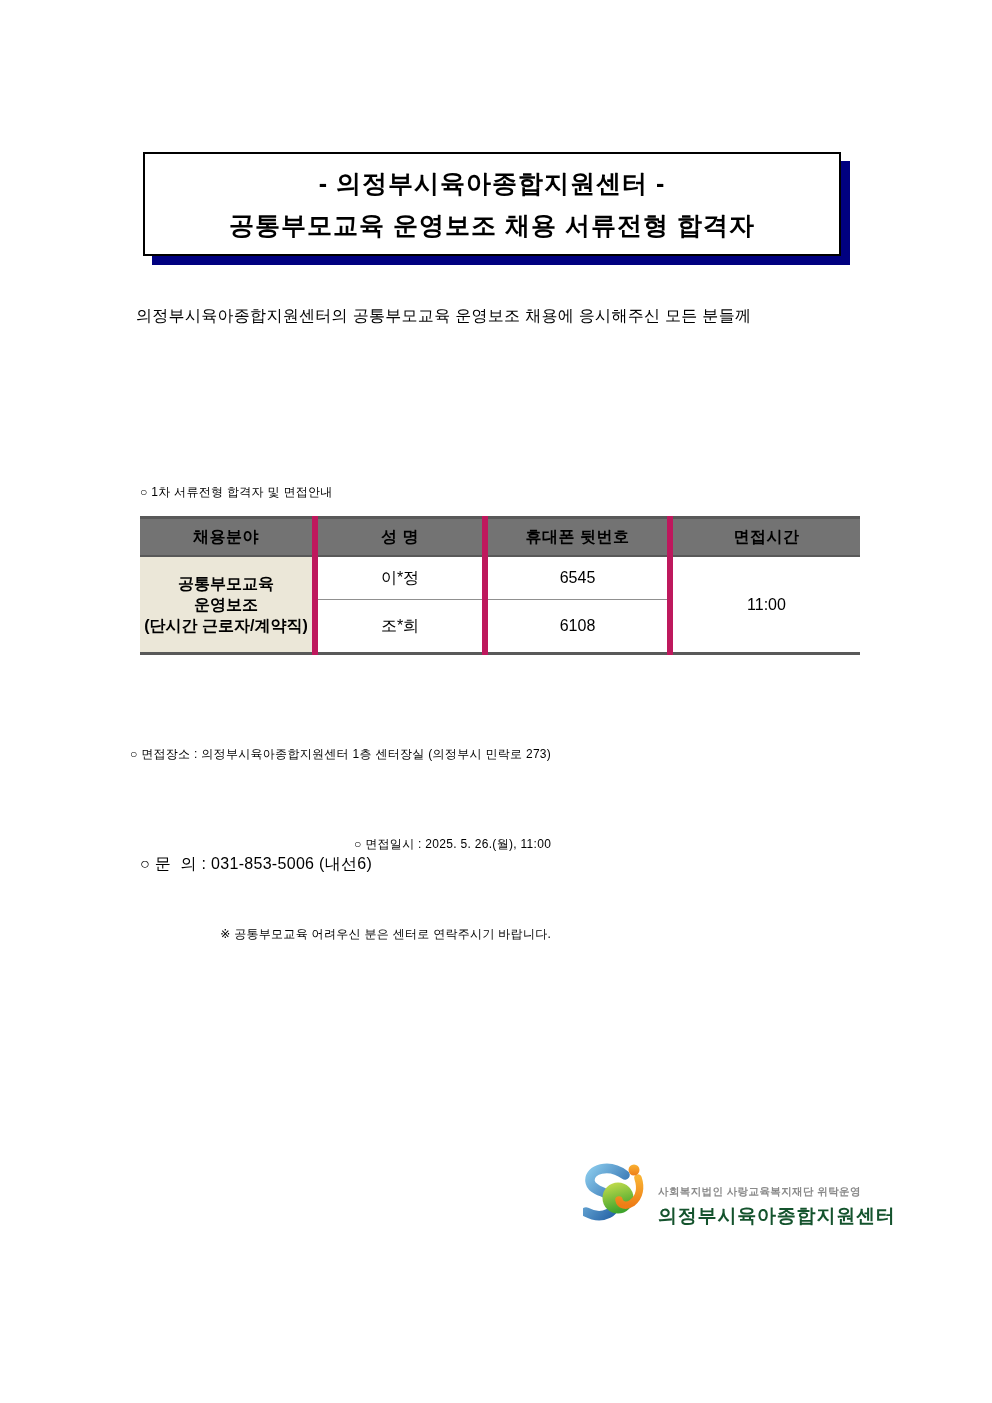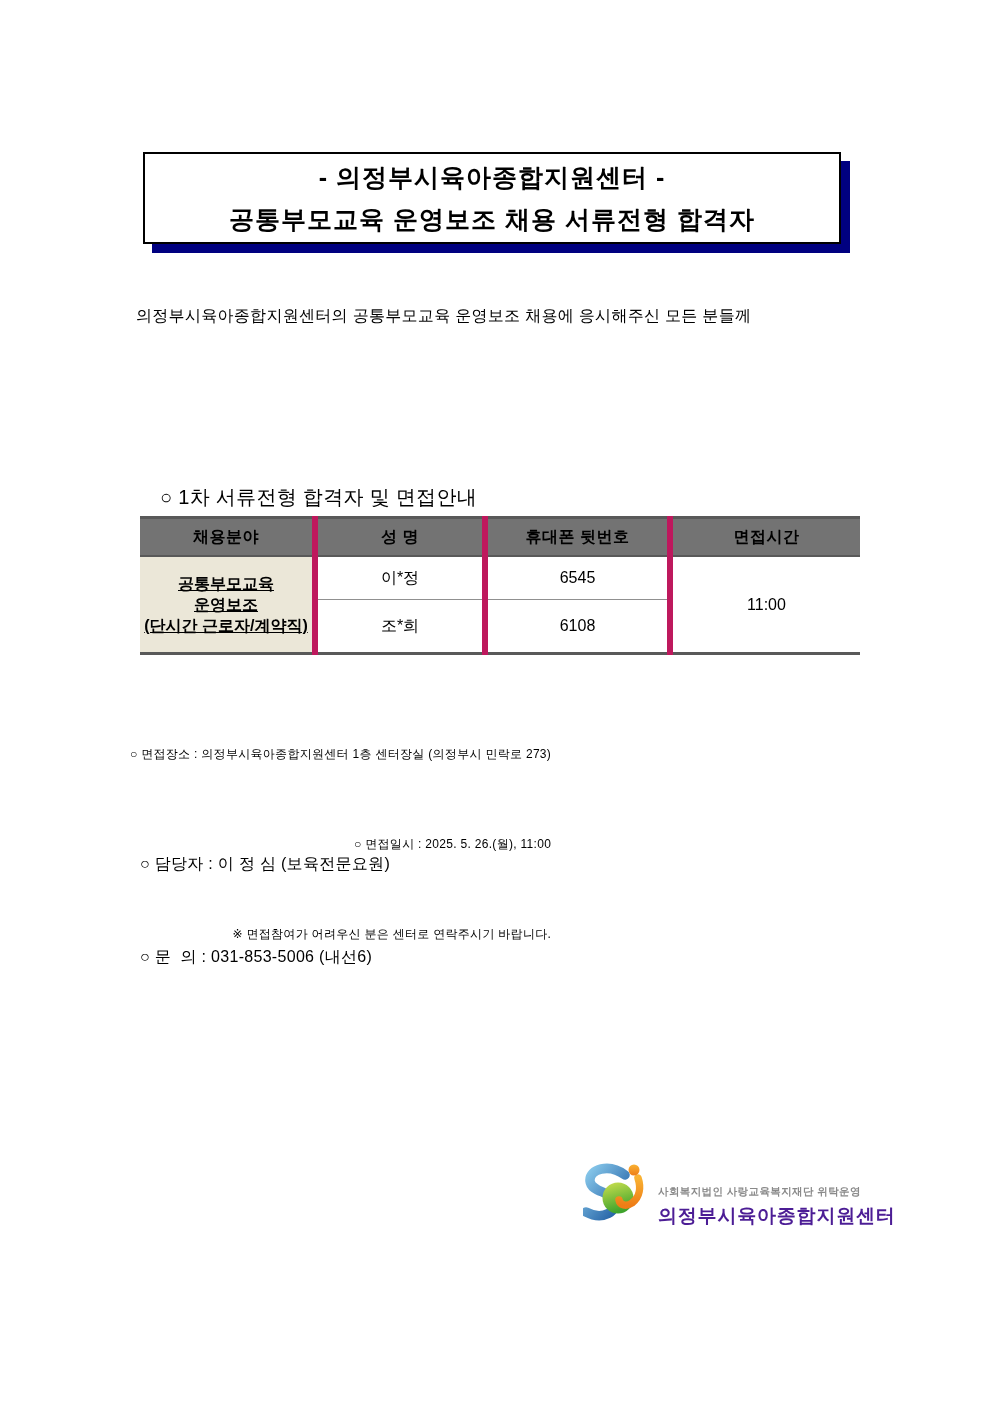--- a/index.html
+++ b/index.html
@@ -7,56 +7,56 @@
     position:relative;
     width:992px;height:1403px;
     background:#ffffff;
     font-family:"Liberation Sans","DejaVu Sans",sans-serif;
     color:#000;
     overflow:hidden;
   }
 
   
   .title-box{
-    position:absolute;left:143px;top:152px;width:698px;height:92px;
+    position:absolute;left:143px;top:152px;width:698px;height:104px;
     border:2px solid #000;background:#fff;
     box-shadow:9px 9px 0 0 #000080;
     display:flex;flex-direction:column;justify-content:center;align-items:center;
     gap:10px;box-sizing:border-box;
   }
   .title-line{font-size:25px;font-weight:bold;letter-spacing:1px;line-height:1.3;}
 
   
   .intro{
     position:absolute;left:136px;top:301px;width:720px;
     font-size:16px;line-height:30px;letter-spacing:.3px;
   }
 
   
   .section-heading{
-    position:absolute;left:140px;top:484px;font-size:20px;letter-spacing:.3px;margin-left:20px;
+    position:absolute;left:140px;top:484px;font-size:12px;letter-spacing:.3px;
   }
 
   
   .table-wrap{position:absolute;left:140px;top:516px;width:720px;}
   table.result{
     width:720px;border-collapse:collapse;table-layout:fixed;
     border-top:3px solid #595959;border-bottom:3px solid #595959;
   }
   table.result th{
     background:#737373;font-size:16px;font-weight:bold;
     height:34px;text-align:center;vertical-align:middle;
     border-bottom:2px solid #595959;letter-spacing:.5px;
   }
   table.result td{
     text-align:center;vertical-align:middle;font-size:16px;
   }
   .vline{border-left:6px solid #be185d;}
   td.cell-category{
-    background:#ebe7d8;font-size:13.5px;font-weight:bold;line-height:21px;text-decoration:underline;
+    background:#ebe7d8;font-size:13.5px;font-weight:bold;line-height:21px;
   }
   td.row1{height:40px;border-bottom:1px solid #909090;}
   td.row2{height:50px;}
 
   
   .details{
     position:absolute;left:130px;top:679px;
     font-size:12px;line-height:30px;white-space:pre-wrap;letter-spacing:.3px;text-align:right;
   }
   .details .note{padding-left:28px;}
@@ -66,21 +66,21 @@
   }
 
   
   .footer-logo{
     position:absolute;left:583px;top:1161px;
     display:flex;align-items:flex-end;
   }
   .logo-mark{flex:0 0 auto;}
   .logo-text{margin-left:5px;padding-top:12px;}
   .logo-tagline{font-size:10.5px;font-weight:bold;color:#8a8a8a;letter-spacing:.4px;}
-  .logo-orgname{font-size:19px;font-weight:bold;color:#4c1d95;letter-spacing:.8px;margin-top:4px;}
+  .logo-orgname{font-size:19px;font-weight:bold;color:#14532d;letter-spacing:.8px;margin-top:4px;}
 </style>
 </head>
 <body>
 
 <div class="page">
 
   <div class="title-box">
     <div class="title-line">- 의정부시육아종합지원센터 -</div>
     <div class="title-line">공통부모교육 운영보조 채용 서류전형 합격자</div>
   </div>
@@ -122,25 +122,24 @@
           <td class="vline row2">조*희</td>
           <td class="vline row2">6108</td>
         </tr>
       </tbody>
     </table>
   </div>
 
   <div class="details">
     <div>○ 면접장소 : 의정부시육아종합지원센터 1층 센터장실 (의정부시 민락로 273)</div>
     <div>○ 면접일시 : 2025. 5. 26.(월), 11:00</div>
-    <div class="note">※ 면접참여가 어려우신 분은 센터로 연락주시기 바랍니다.</div>
+    <div class="note">※ 공통부모교육 어려우신 분은 센터로 연락주시기 바랍니다.</div>
   </div>
 
   <div class="contact">
-    <div>○ 담당자 : 이 정 심 (보육전문요원)</div>
     <div>○ 문  의 : 031-853-5006 (내선6)</div>
   </div>
 
   <div class="footer-logo">
     <span class="logo-mark">
       <svg width="70" height="64" viewBox="0 0 70 64" xmlns="http://www.w3.org/2000/svg">
         <defs>
           <linearGradient id="gb" x1="0" y1="0" x2="1" y2="1">
             <stop offset="0" stop-color="#8ccdee"></stop>
               <stop offset="1" stop-color="#17549c"></stop>

